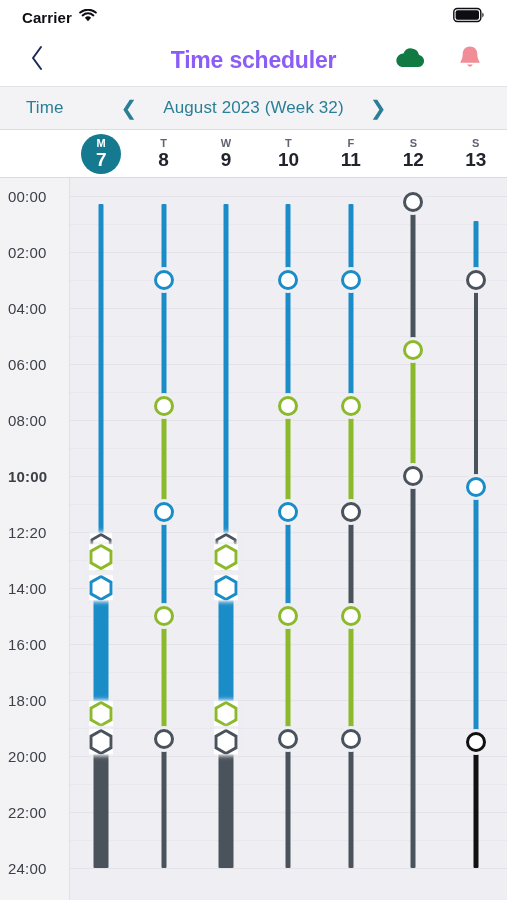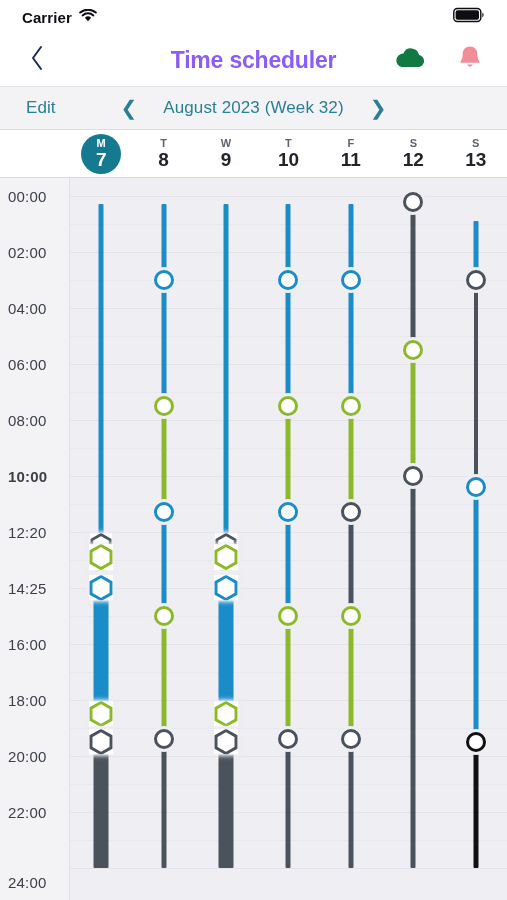--- a/index.html
+++ b/index.html
@@ -157,21 +157,21 @@
           <svg width="26" height="28" viewBox="0 0 26 28">
             <path d="M13 2.4 c-4.3 0 -7.3 3.2 -7.3 7.4 c0 6.1 -2.4 7.4 -2.4 9 h19.4 c0 -1.6 -2.4 -2.9 -2.4 -9 c0 -4.2 -3 -7.4 -7.3 -7.4 Z" fill="#f08d97"></path>
             <path d="M10.3 20.6 a2.8 2.8 0 0 0 5.4 0 Z" fill="#f08d97"></path>
           </svg>
         </span>
       </div>
     </div>
   </div>
 
   <div class="toolbar">
-    <span class="tb-edit">Edit</span>
+    <span class="tb-edit">Time</span>
     <div class="tb-center">
       <span class="tb-arrow">❮</span>
       <span class="tb-label">August 2023 (Week 32)</span>
       <span class="tb-arrow">❯</span>
     </div>
   </div>
 
   <div class="dayheader">
     <div class="dh-spacer"></div>
     <div class="dh-days" id="dayDays">
@@ -250,26 +250,26 @@
         <div class="hourline" style="top: 690px;"></div>
       </div>
     <div id="hourlabels">
         <div class="hourlabel" style="top: 18px;">00:00</div>
         <div class="hourlabel" style="top: 74px;">02:00</div>
         <div class="hourlabel" style="top: 130px;">04:00</div>
         <div class="hourlabel" style="top: 186px;">06:00</div>
         <div class="hourlabel" style="top: 242px;">08:00</div>
         <div class="hourlabel" style="top: 298px; font-weight: bold;">10:00</div>
         <div class="hourlabel" style="top: 354px;">12:20</div>
-        <div class="hourlabel" style="top: 410px;">14:25</div>
+        <div class="hourlabel" style="top: 410px;">14:00</div>
         <div class="hourlabel" style="top: 466px;">16:00</div>
         <div class="hourlabel" style="top: 522px;">18:00</div>
         <div class="hourlabel" style="top: 578px;">20:00</div>
         <div class="hourlabel" style="top: 634px;">22:00</div>
-        <div class="hourlabel" style="top: 690px; margin-top: 14px;">24:00</div>
+        <div class="hourlabel" style="top: 690px;">24:00</div>
       </div>
     <div class="cols" id="cols">
         <div class="col">
           <div class="seg" style="top: 26.4px; height: 333.2px; width: 5px; background: rgb(26, 140, 200);"></div>
           <div class="seg" style="top: 379.2px; height: 14px; width: 12px; background: rgb(140, 185, 43);"></div>
           <div class="seg" style="top: 418.4px; height: 109.2px; width: 15px; background: rgb(26, 140, 200);"></div>
           <div class="seg" style="top: 572.4px; height: 117.6px; width: 15px; background: rgb(74, 82, 92);"></div>
           <div class="mark" style="top: 366.6px;">
             <div class="hex" style="filter: drop-shadow(rgb(238, 238, 243) 0px 0px 2px) drop-shadow(rgb(238, 238, 243) 0px 0px 2px);">
               <svg width="22" height="23.32" viewBox="0 0 24 26">

